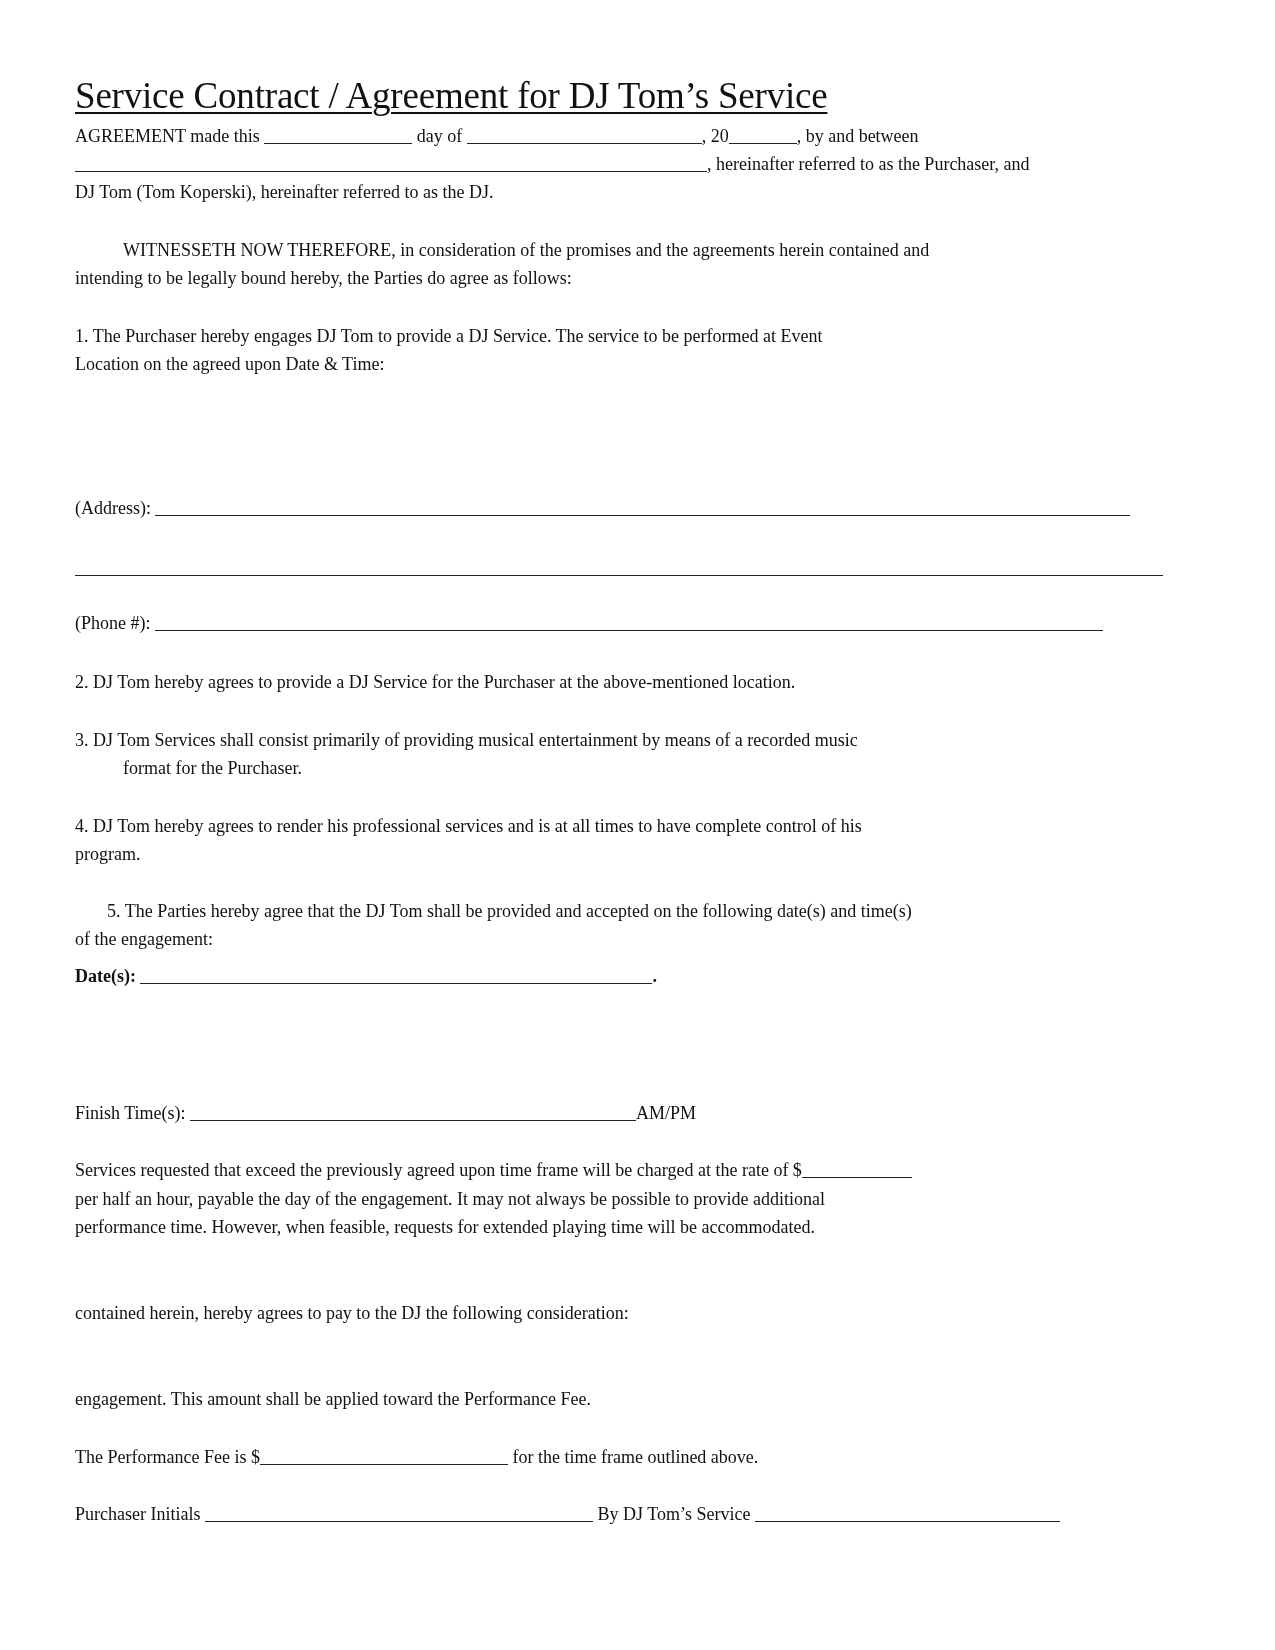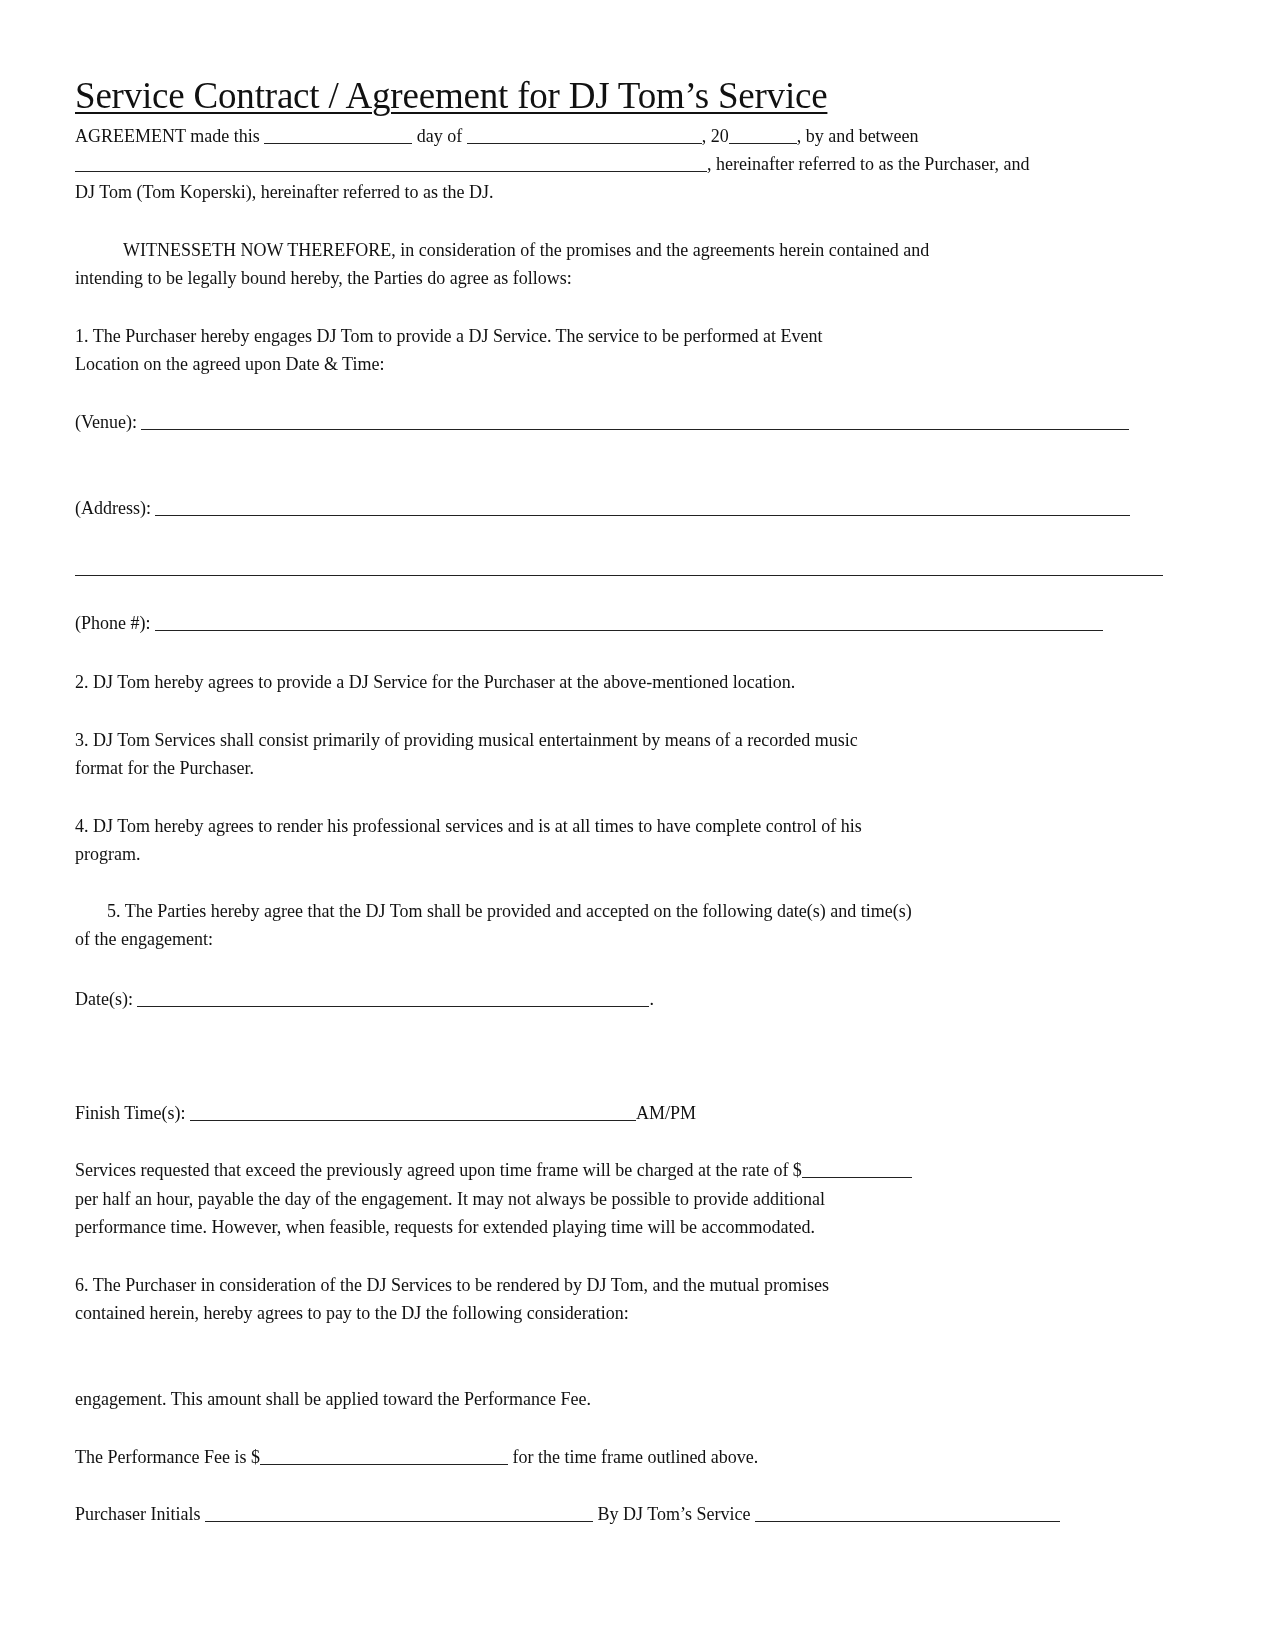--- a/index.html
+++ b/index.html
@@ -27,55 +27,51 @@
     <span class="blank field" style="width:632px"></span><span>, hereinafter referred to as the Purchaser, and</span>
   </div>
   <div class="line" style="top:178px;">DJ Tom (Tom Koperski), hereinafter referred to as the DJ.</div>
 
   <div class="line" style="top:236px;margin-left:48px;">WITNESSETH NOW THEREFORE, in consideration of the promises and the agreements herein contained and</div>
   <div class="line" style="top:264px;">intending to be legally bound hereby, the Parties do agree as follows:</div>
 
   <div class="line" style="top:322px;">1. The Purchaser hereby engages DJ Tom to provide a DJ Service. The service to be performed at Event</div>
   <div class="line" style="top:350px;">Location on the agreed upon Date &amp; Time:</div>
 
-  <div class="line" style="top:408px;">
-    <span>(Venue): </span><span class="blank field" style="width:988px"></span>
-  </div>
   <div class="line" style="top:494px;">
     <span>(Address): </span><span class="blank field" style="width:975px"></span>
   </div>
   <div class="line" style="top:554px;">
     <span class="blank field" style="width:1088px"></span>
   </div>
   <div class="line" style="top:609px;">
     <span>(Phone #): </span><span class="blank field" style="width:948px"></span>
   </div>
 
   <div class="line" style="top:668px;">2. DJ Tom hereby agrees to provide a DJ Service for the Purchaser at the above-mentioned location.</div>
   <div class="line" style="top:726px;">3. DJ Tom Services shall consist primarily of providing musical entertainment by means of a recorded music</div>
-  <div class="line" style="top:754px;">format for the Purchaser.</div>
+  <div class="line" style="top:754px;margin-left:48px;">format for the Purchaser.</div>
   <div class="line" style="top:812px;">4. DJ Tom hereby agrees to render his professional services and is at all times to have complete control of his</div>
   <div class="line" style="top:840px;">program.</div>
   <div class="line" style="top:897px;margin-left:32px;">5. The Parties hereby agree that the DJ Tom shall be provided and accepted on the following date(s) and time(s)</div>
   <div class="line" style="top:925px;">of the engagement:</div>
 
-  <div class="line" style="top:985px;">
+  <div class="line" style="top:962px;font-weight:bold;">
     <span>Date(s): </span><span class="blank field" style="width:512px"></span><span>.</span>
   </div>
   <div class="line" style="top:1099px;">
     <span>Finish Time(s): </span><span class="blank field" style="width:446px"></span><span>AM/PM</span>
   </div>
 
   <div class="line" style="top:1156px;">
     <span>Services requested that exceed the previously agreed upon time frame will be charged at the rate of $</span><span class="blank field" style="width:110px"></span>
   </div>
   <div class="line" style="top:1185px;">per half an hour, payable the day of the engagement. It may not always be possible to provide additional</div>
   <div class="line" style="top:1213px;">performance time. However, when feasible, requests for extended playing time will be accommodated.</div>
 
-  <div class="line" style="top:1271px;">6. The Purchaser in consideration of the DJ Services to be rendered by DJ Tom, and the mutual promises</div>
   <div class="line" style="top:1299px;">contained herein, hereby agrees to pay to the DJ the following consideration:</div>
 
   <div class="line" style="top:1385px;">engagement. This amount shall be applied toward the Performance Fee.</div>
 
   <div class="line" style="top:1443px;">
     <span>The Performance Fee is $</span><span class="blank field" style="width:248px"></span><span> for the time frame outlined above.</span>
   </div>
 
   <div class="line" style="top:1500px;">
     <span>Purchaser Initials </span><span class="blank field" style="width:388px"></span><span> By DJ Tom’s Service </span><span class="blank field" style="width:305px"></span>

